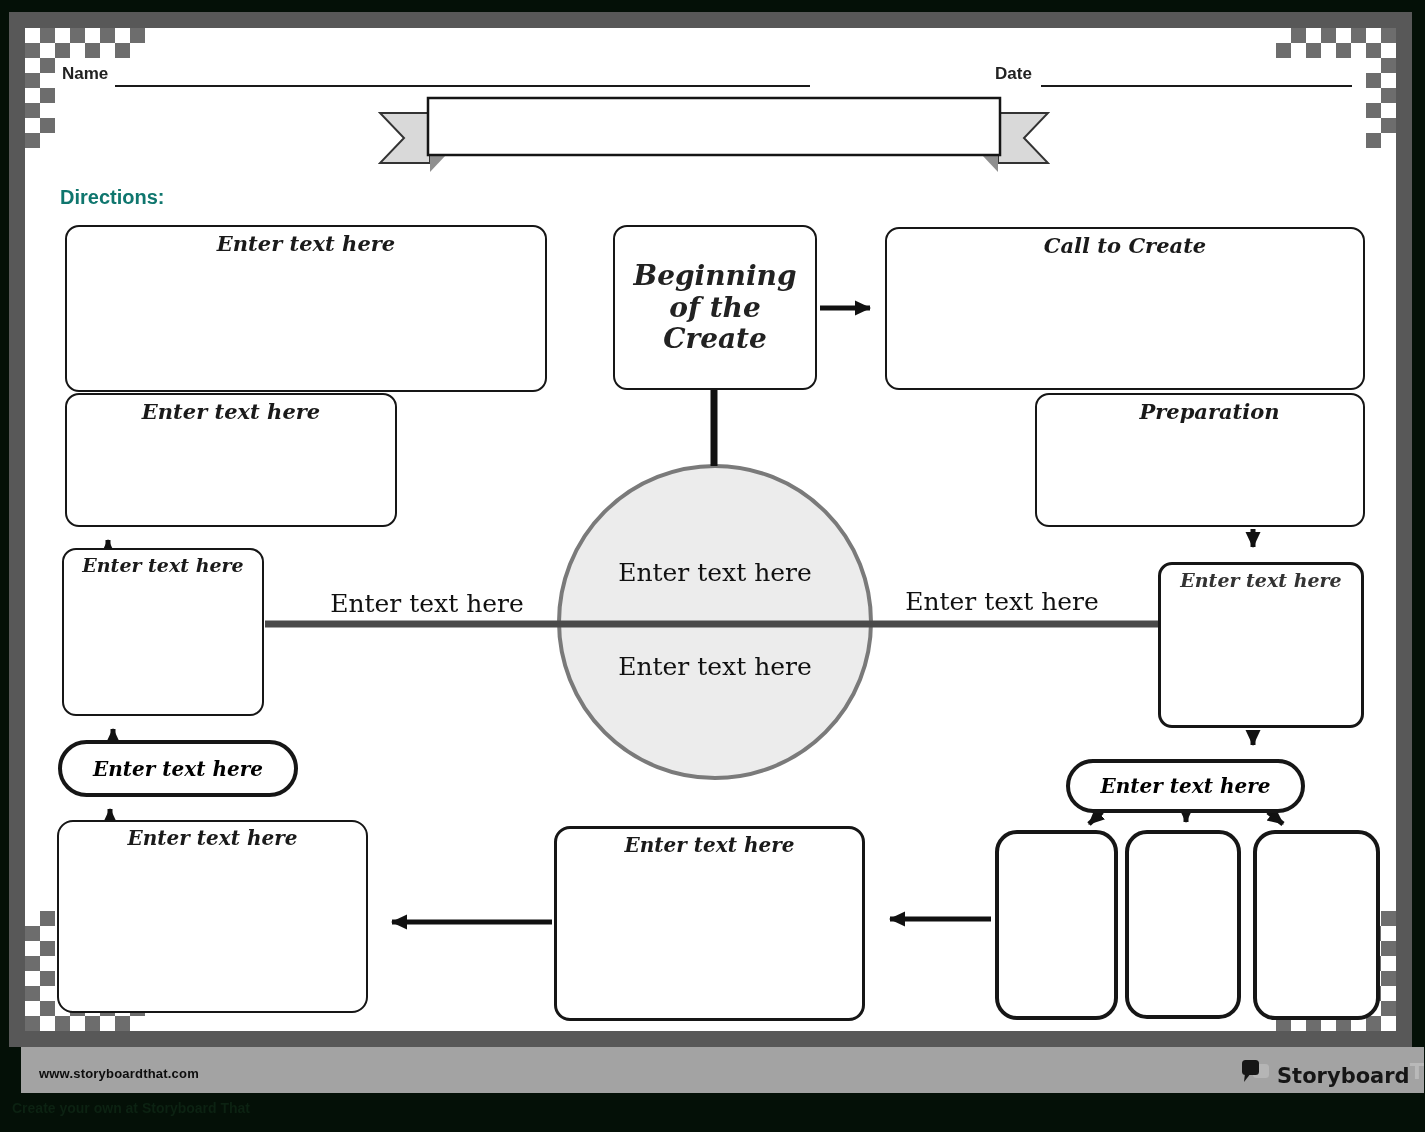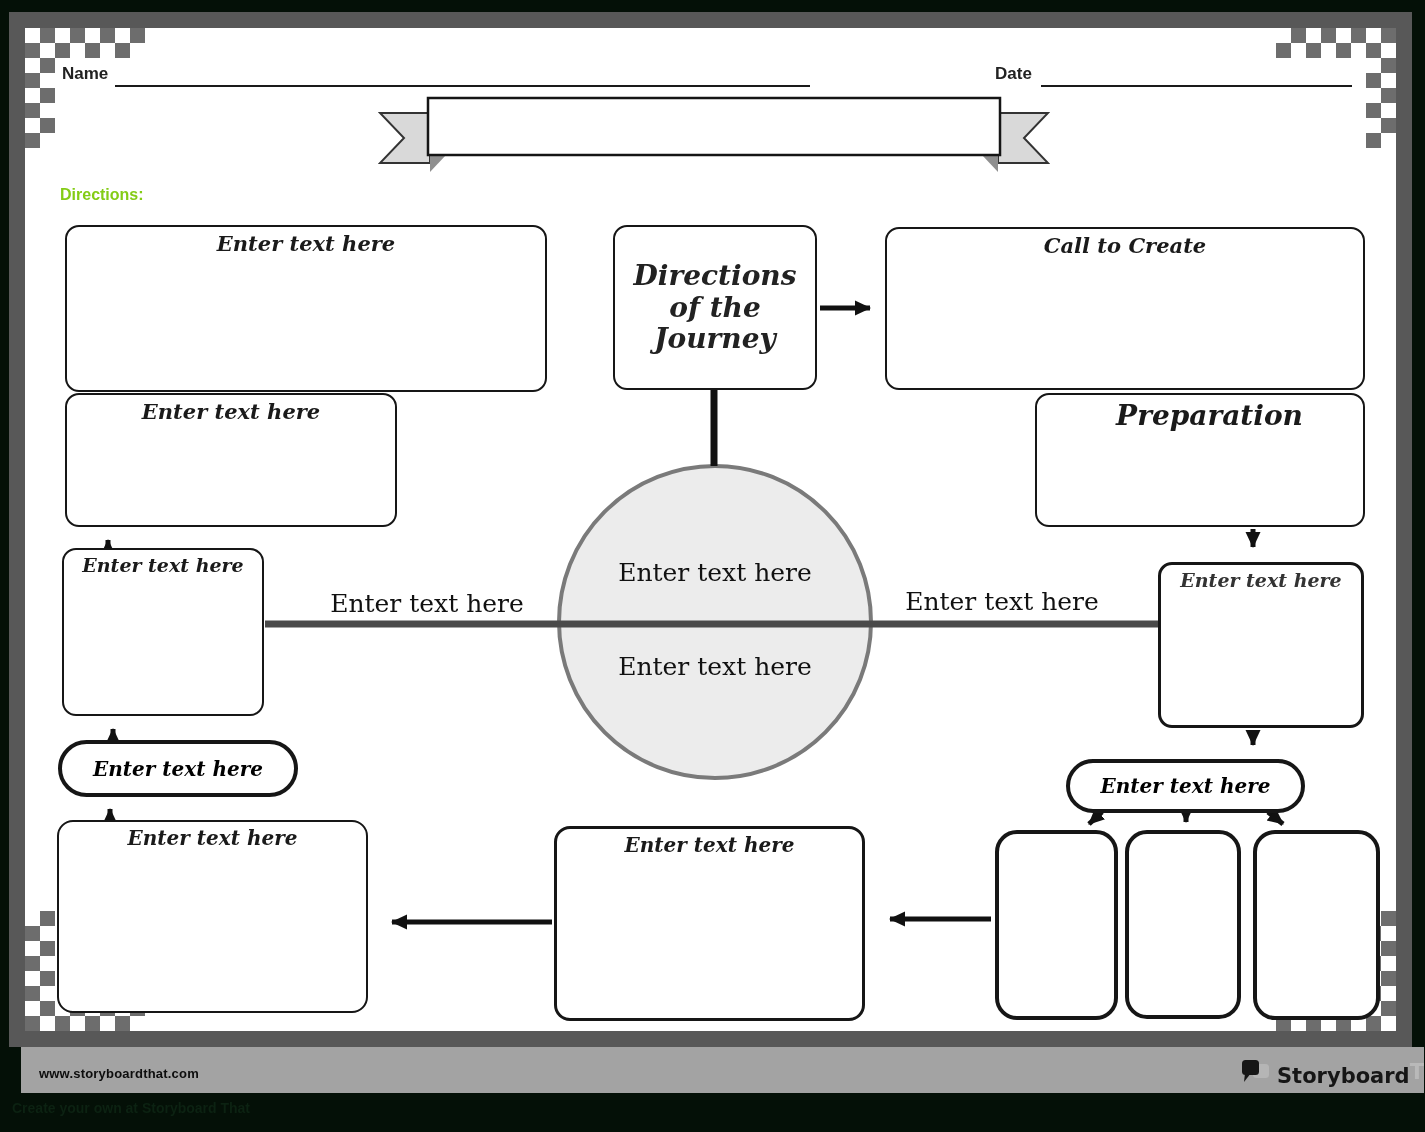--- a/index.html
+++ b/index.html
@@ -25,21 +25,21 @@
   .logo { position:absolute; left:1219px; top:9px; display:flex; align-items:center; }
   .logo-text { font-family:"DejaVu Sans", sans-serif; font-size:21px; font-weight:bold; }
   .logo-sb { color:#161616;margin-top:8px; }
   .logo-that { color:#b9b9b9; }
   .footer-note { position:absolute; left:12px; top:1100px; font-size:14px; font-weight:bold;
                  color:#0c2212; z-index:0; }
 
   
   .fld-label { position:absolute; font-size:17px; font-weight:bold; color:#222; }
   .fld-line  { position:absolute; border-bottom:2px solid #1a1a1a; height:0; }
-  .directions { position:absolute; left:60px; top:186px; font-size:16px; font-weight:bold; color:#84cc16; z-index:3; }
+  .directions { position:absolute; left:60px; top:186px; font-size:20px; font-weight:bold; color:#0f766e; z-index:3; }
 
   
   .banner-svg { position:absolute; left:378px; top:96px; z-index:3; }
   .banner-title { position:absolute; left:428px; top:104px; width:572px; height:48px; z-index:4;
                   text-align:center; font-family:"DejaVu Sans", sans-serif;
                   font-size:35px; font-weight:bold; color:#0d0d0d; letter-spacing:0.5px; }
 
   
   .box { position:absolute; box-sizing:border-box; background:#fff;
          border:2.5px solid #161616; border-radius:14px; z-index:3; }
@@ -127,29 +127,29 @@
 
   <div class="box" style="left:65px; top:225px; width:482px; height:167px;">
     <div class="box-lbl script" style="font-size:21px;">Enter text here</div>
   </div>
 
   <div class="box" style="left:65px; top:393px; width:332px; height:134px;">
     <div class="box-lbl script" style="font-size:21px;">Enter text here</div>
   </div>
 
   <div class="box center-box script" style="left:613px; top:225px; width:204px; height:165px; font-size:28px; color:#222;">
-    <span>Directions of the Journey</span>
+    <span>Beginning of the Create</span>
   </div>
 
   <div class="box" style="left:885px; top:227px; width:480px; height:163px;">
     <div class="box-lbl script" style="font-size:21px;">Call to Create</div>
   </div>
 
   <div class="box" style="left:1035px; top:393px; width:330px; height:134px;">
-    <div class="box-lbl script" style="font-size:28px;margin-left:19px;">Preparation</div>
+    <div class="box-lbl script" style="font-size:21px;margin-left:19px;">Preparation</div>
   </div>
 
   <div class="box" style="left:62px; top:548px; width:202px; height:168px;">
     <div class="box-lbl script" style="font-size:19px;">Enter text here</div>
   </div>
 
   <div class="box" style="left:1158px; top:562px; width:206px; height:166px; border-width:3px;">
     <div class="box-lbl script" style="font-size:19px; color:#333;">Enter text here</div>
   </div>
 

